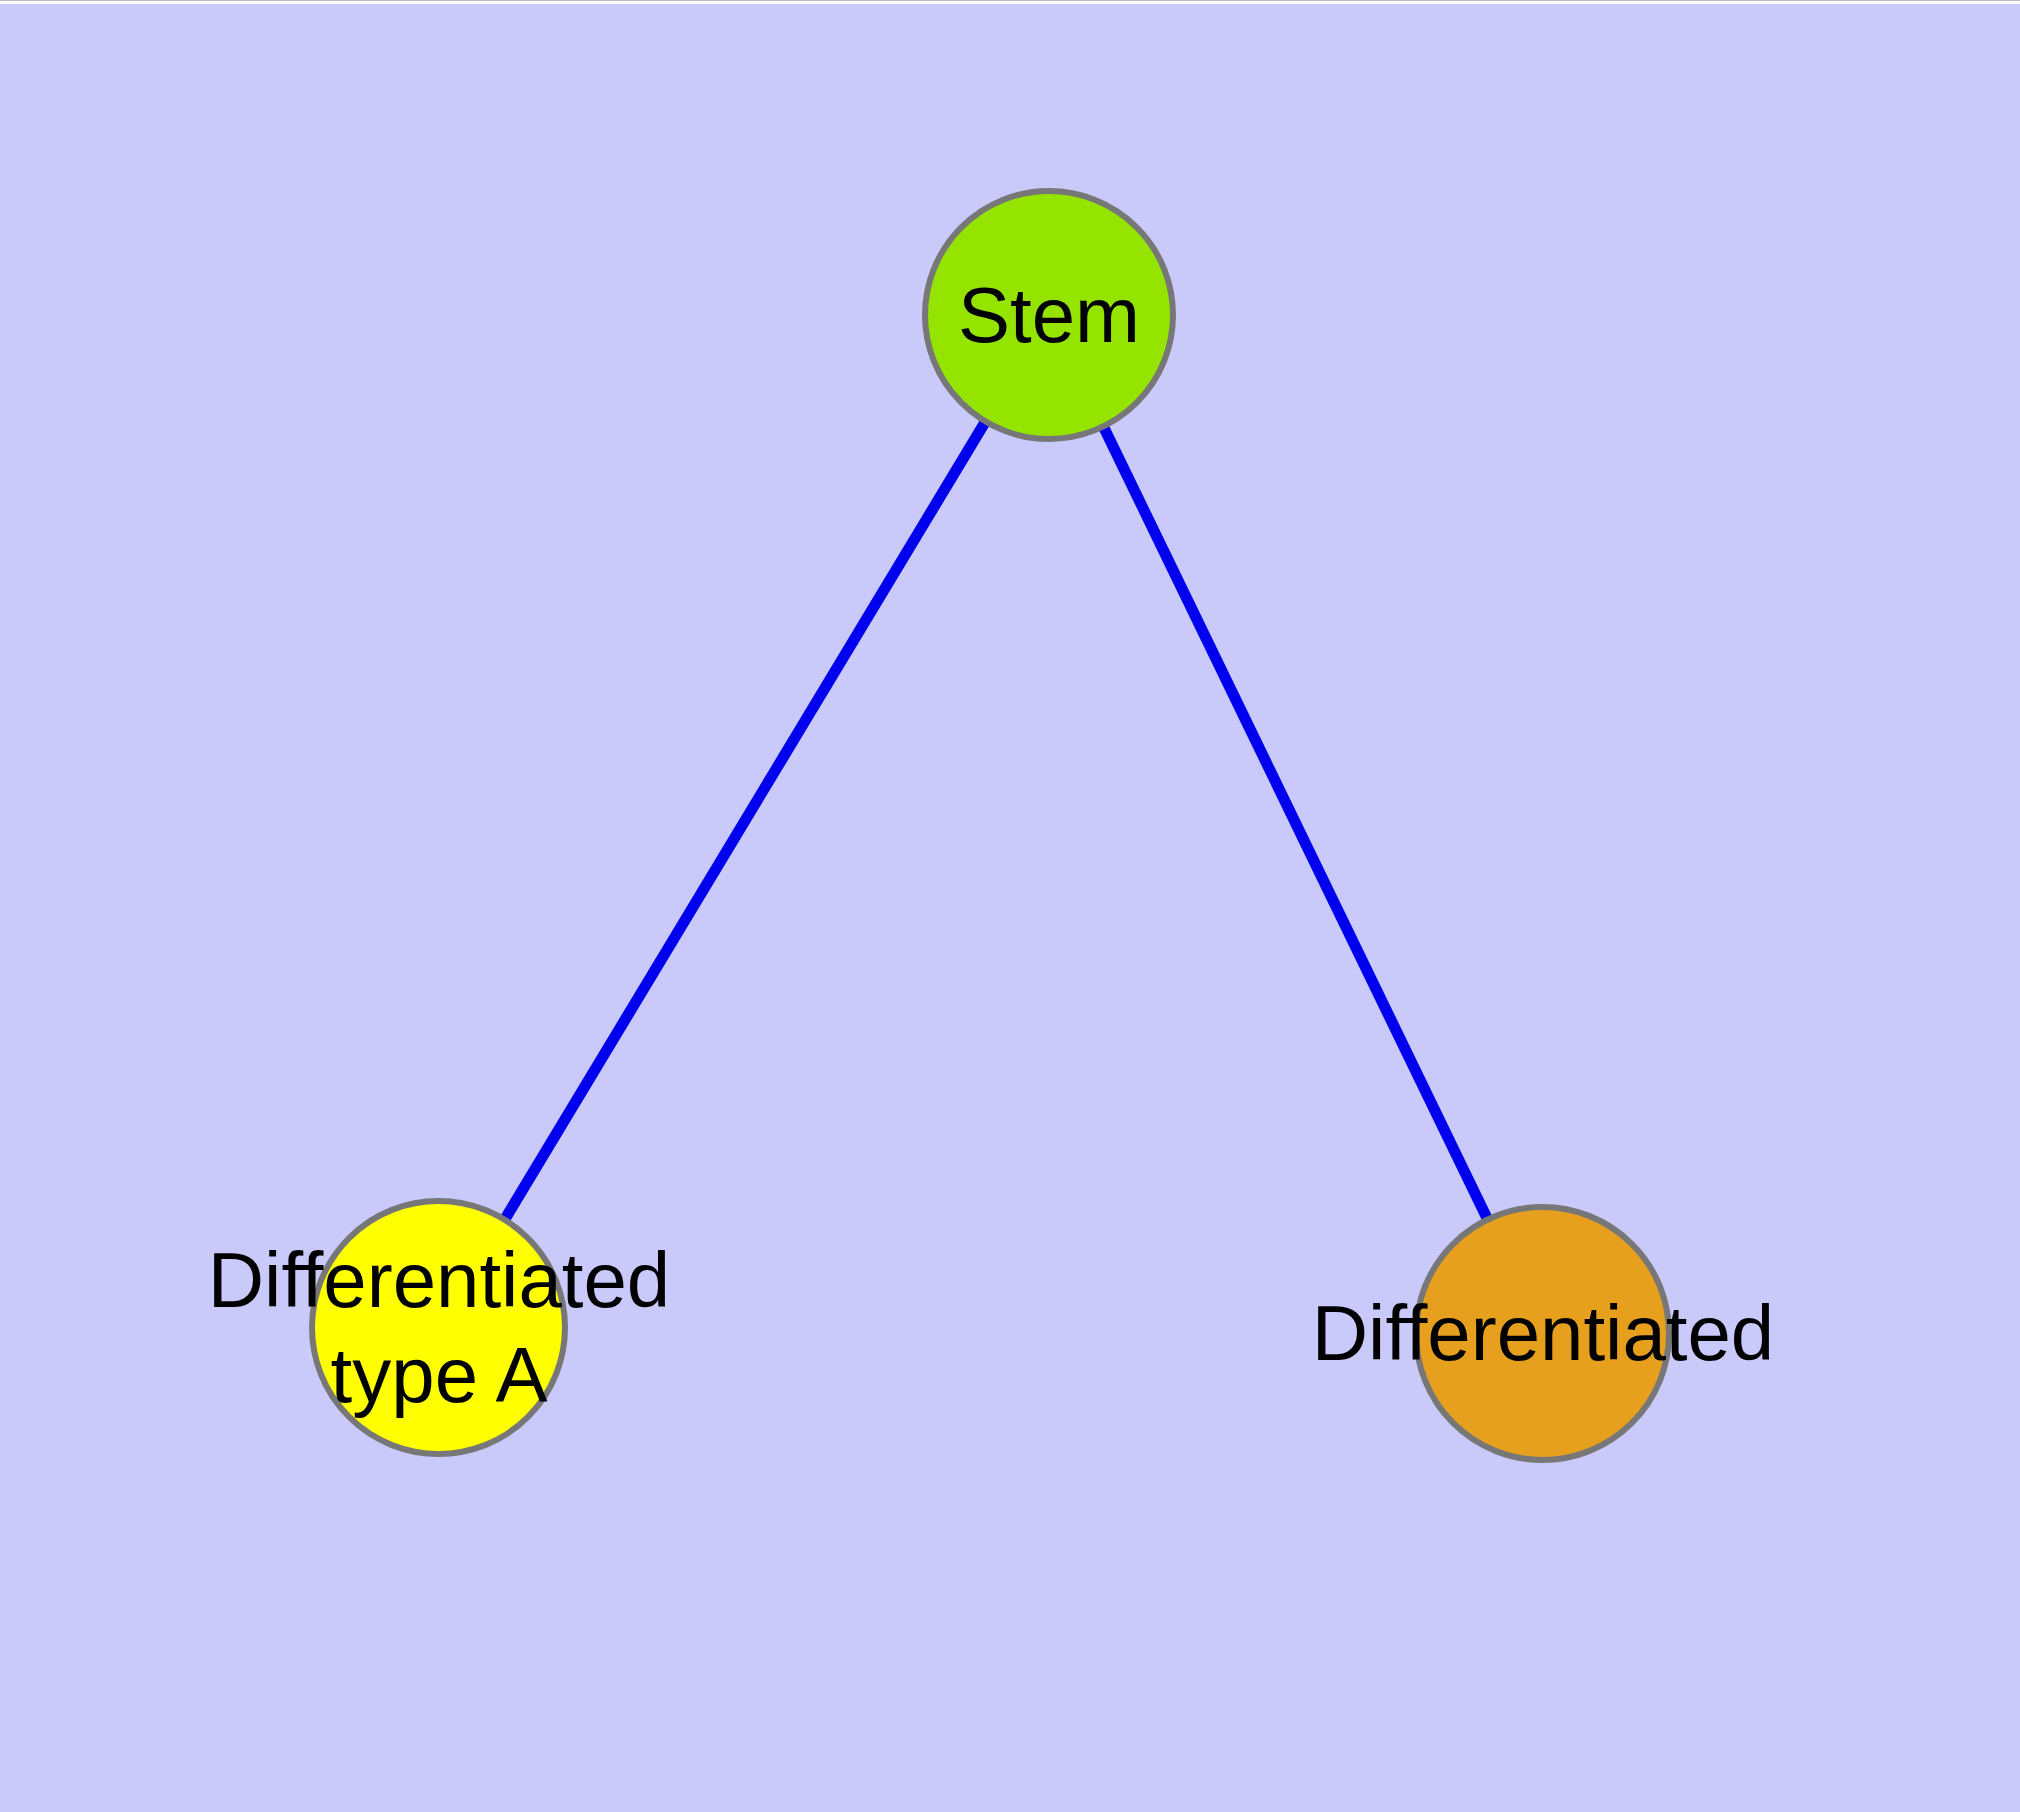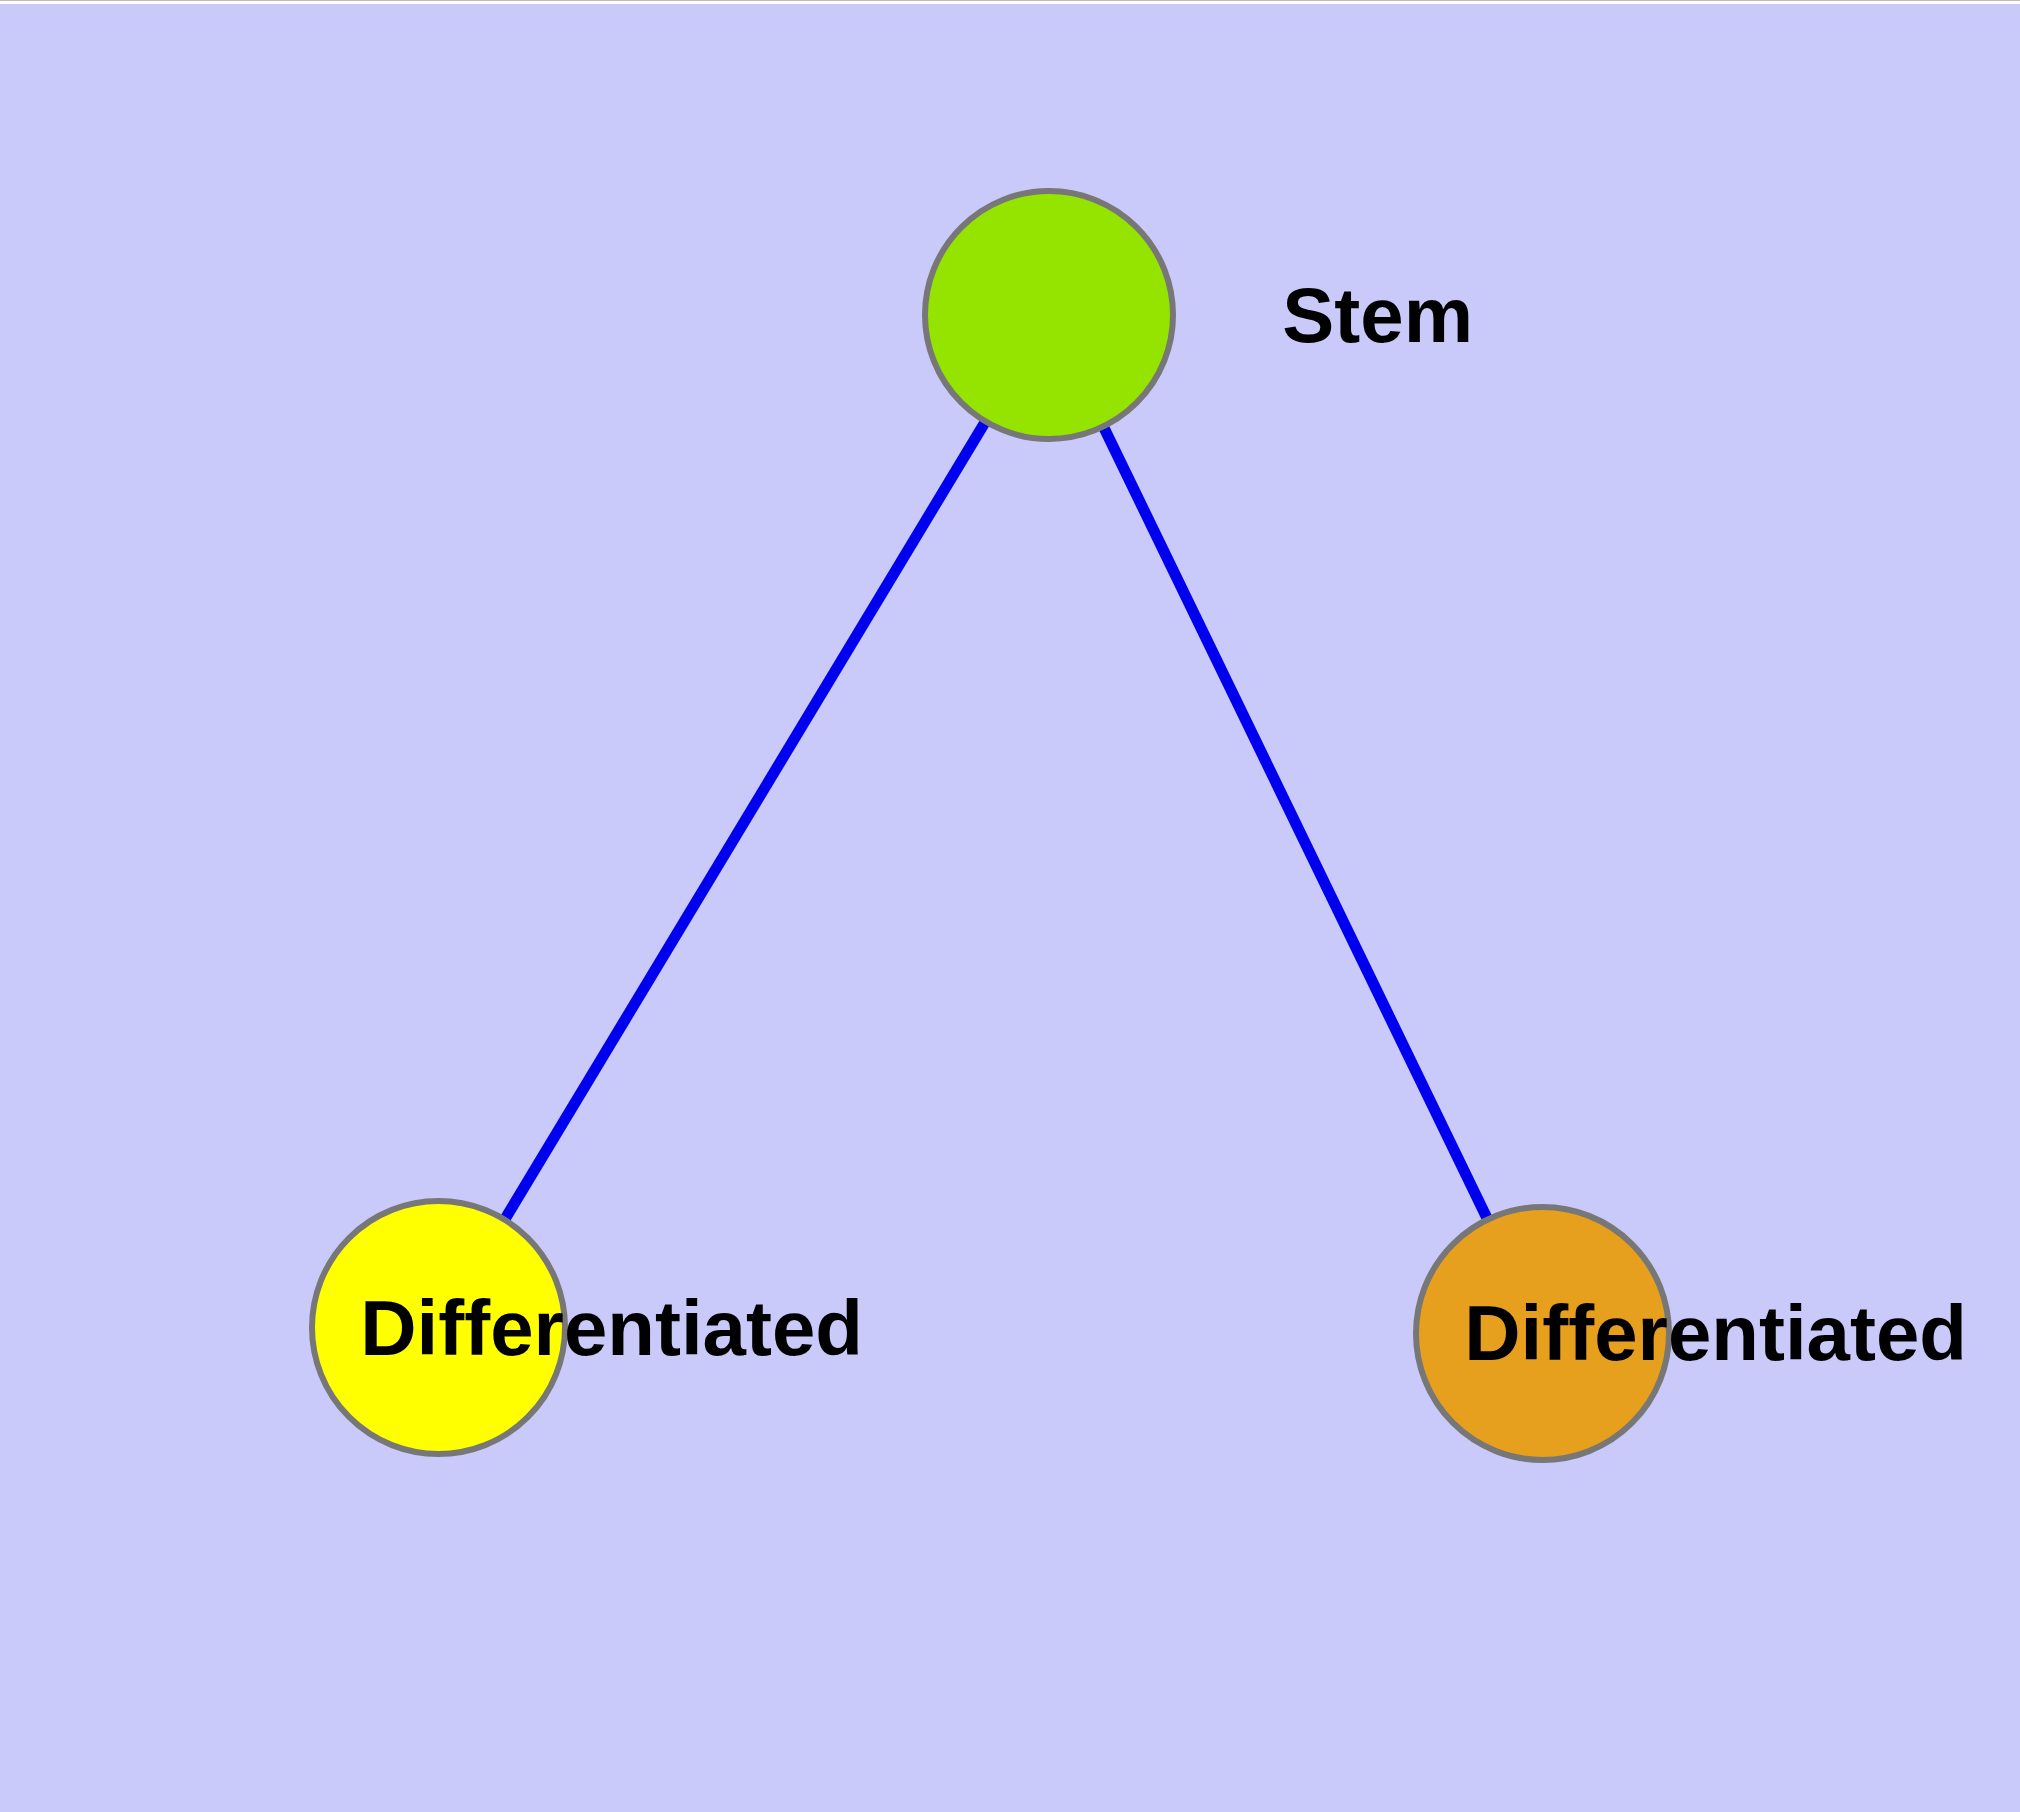--- a/index.html
+++ b/index.html
@@ -35,24 +35,24 @@
     position: absolute;
     border-radius: 50%;
     border: 6px solid #777777;
     box-sizing: border-box;
     z-index: 2;
   }
   .node-label {
     position: absolute;
     width: 848px;
     transform: translate(-50%, -50%);
-    text-align: right;
+    text-align: center;
     z-index: 3;
     color: #000000;
-    font-weight: bold;
+    font-weight: normal;
     font-size: 78px;
     line-height: 95px;
     pointer-events: none;
     white-space: nowrap;
   }
 </style>
 </head>
 <body style="background: rgb(201, 201, 250);">
 
 <div class="canvas">
@@ -67,20 +67,21 @@
   <div class="node" style="left: 922px; top: 188px; width: 254px; height: 254px; background: rgb(148, 228, 0); border-color: rgb(119, 119, 119);"></div>
   <div class="node" style="left: 309px; top: 1198px; width: 259px; height: 259px; background: rgb(255, 255, 0); border-color: rgb(119, 119, 119);"></div>
   <div class="node" style="left: 1413px; top: 1204px; width: 259px; height: 259px; background: rgb(230, 160, 30); border-color: rgb(119, 119, 119);"></div>
 
   <div class="node-label" style="left: 1049px; top: 315px; color: rgb(0, 0, 0);">
     <div class="label-line">Stem</div>
   </div>
 
   <div class="node-label" style="left: 439px; top: 1328px; color: rgb(0, 0, 0);">
     <div class="label-line">Differentiated</div>
+    <div class="label-line">type A</div>
   </div>
 
   <div class="node-label" style="left: 1543px; top: 1333px; color: rgb(0, 0, 0);">
     <div class="label-line">Differentiated</div>
   </div>
 
 </div>
 
 
 </body></html>

